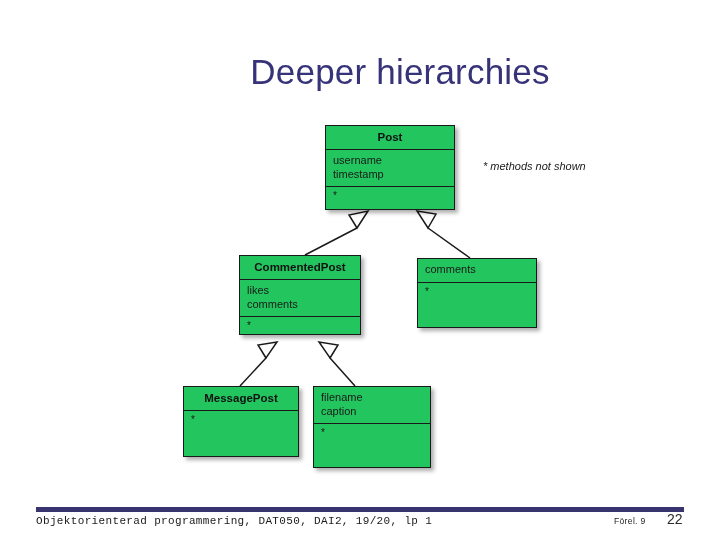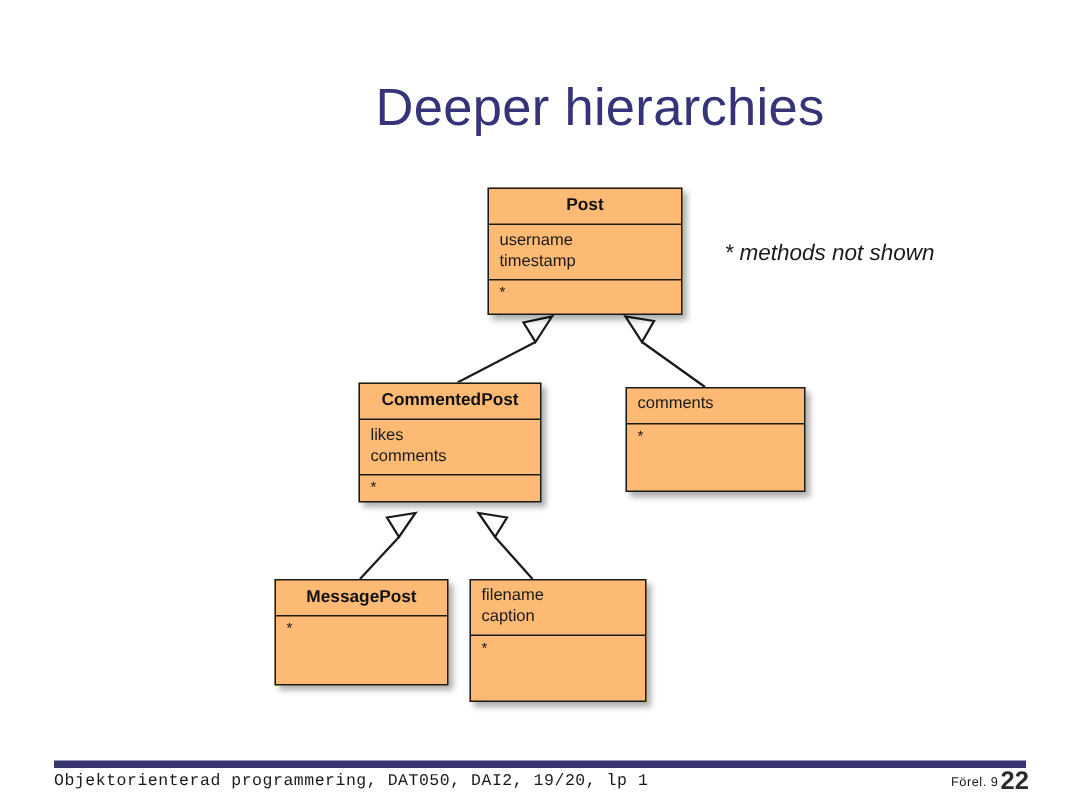--- a/index.html
+++ b/index.html
@@ -42,21 +42,21 @@
     position: absolute;
     left: 0;
     top: 0;
     width: 720px;
     height: 500px;
   }
 
   
   .uml-class {
     position: absolute;
-    background: #fdba74;
+    background: #22c55e;
     border: 1.4px solid #1a1a1a;
     box-sizing: border-box;
     box-shadow: 3px 3px 4px rgba(0,0,0,0.32);
     z-index: 5;
   }
   .uml-name {
     text-align: center;
     font-size: 11.5px;
     font-weight: bold;
     color: #111111;
@@ -80,21 +80,21 @@
     font-size: 10px;
     color: #1a1a1a;
     padding: 3px 7px 3px 7px;
     line-height: 11px;
   }
 
   
   .footnote {
     position: absolute;
     font-style: italic;
-    font-size: 15px;
+    font-size: 11px;
     color: #1a1a1a;
     white-space: nowrap;
     z-index: 6;
   }
 
   
   .footer-rule {
     position: absolute;
     left: 36px;
     top: 507px;
@@ -113,30 +113,28 @@
     font-family: Liberation Mono, monospace;
   }
   .footer-lecture {
     position: absolute;
     left: 614px;
     top: 516px;
     font-size: 8.5px;
     color: #1a1a1a;
     letter-spacing: 0.35px;
     white-space: nowrap;
-    margin-left: 20px;
   }
   .footer-page {
     position: absolute;
     left: 667px;
     top: 511px;
-    font-size: 17px;
+    font-size: 14px;
     color: #2b2b2b;
     white-space: nowrap;
-    font-weight: bold;
   }
 </style>
 </head>
 <body>
 
 <div class="slide-title">Deeper hierarchies</div>
 
 <div class="diagram">
 
   <svg class="diagram-svg" viewBox="0 0 720 500">

